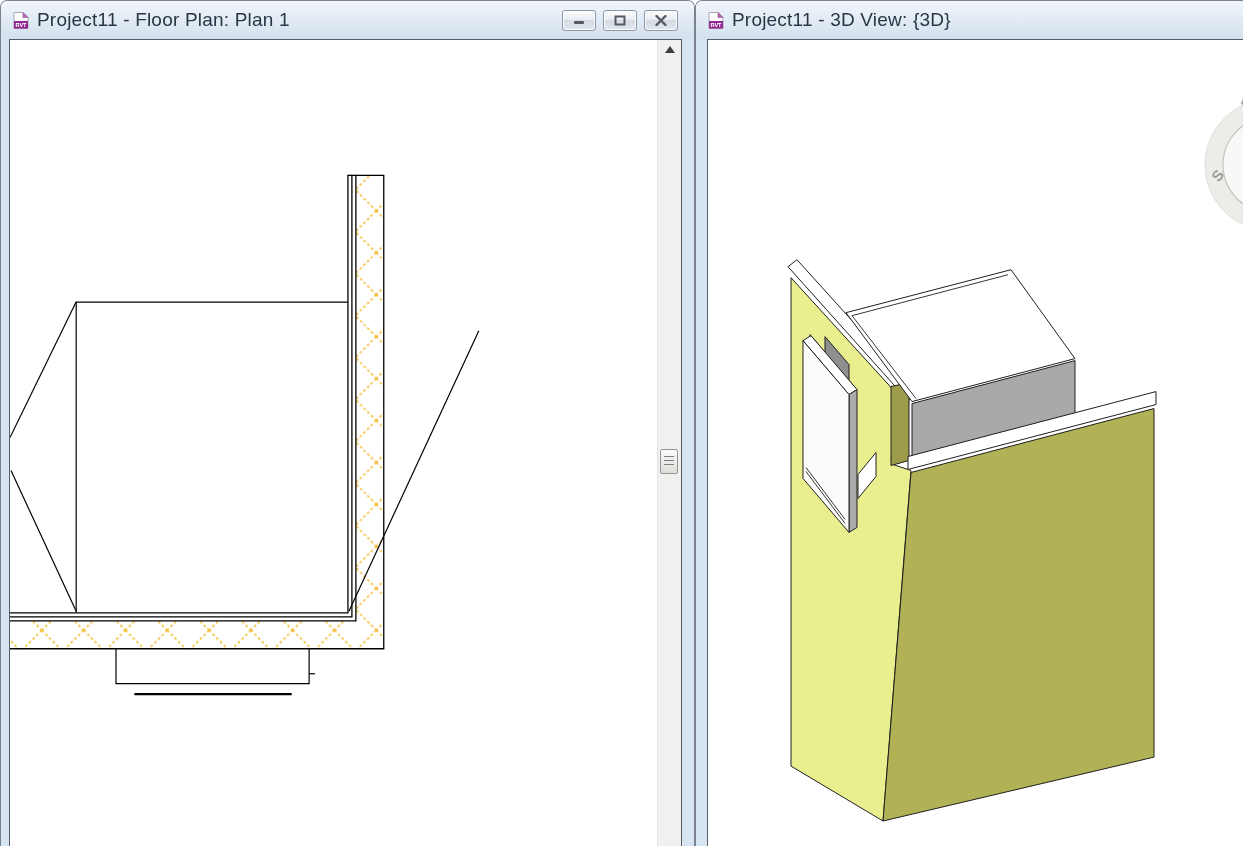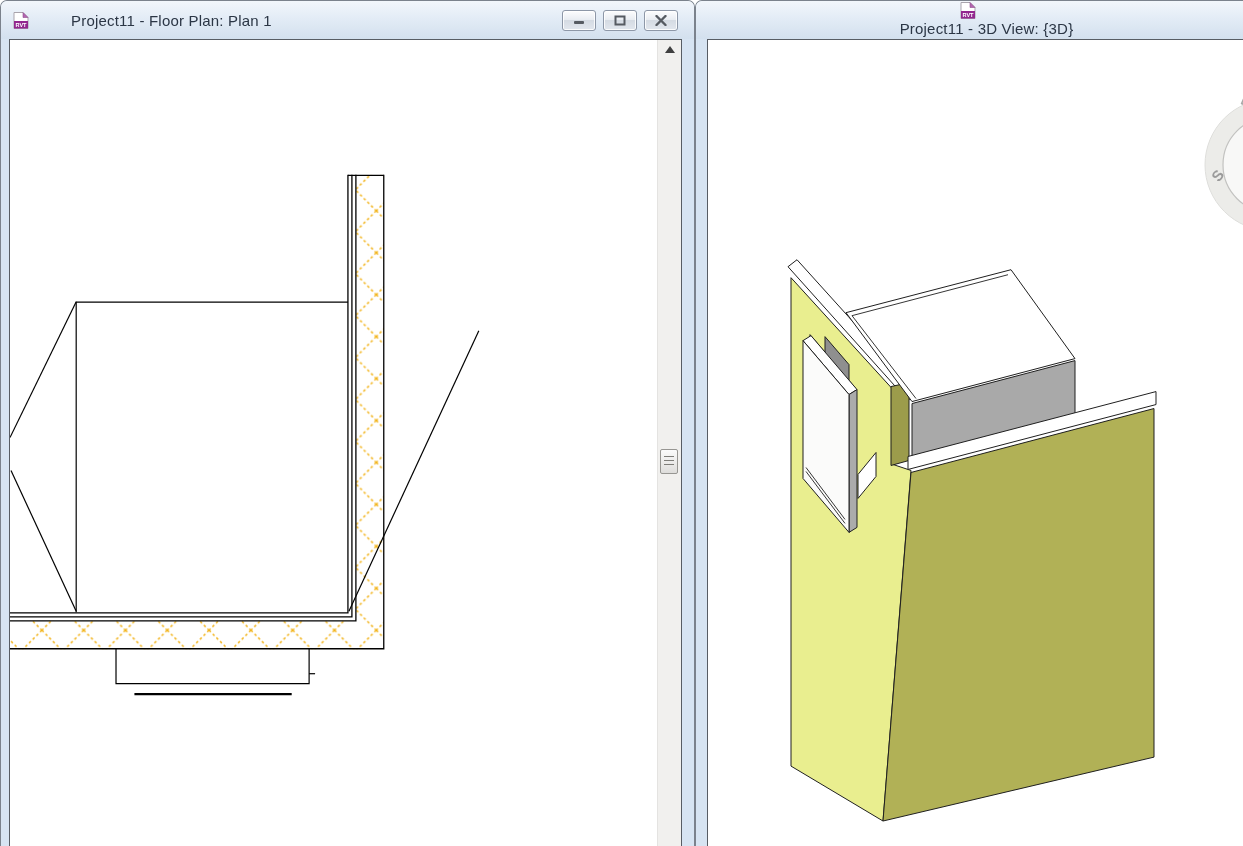--- a/index.html
+++ b/index.html
@@ -14,26 +14,25 @@
     border:1px solid #7b828c;border-bottom:none;
   }
   #win-left{left:0;width:695px;border-radius:7px 7px 0 0;}
   #win-right{left:695px;width:548px;border-right:none;border-radius:7px 0 0 0;}
   .titlebar{
     position:absolute;left:0;top:0;right:0;height:38px;
     background:linear-gradient(180deg,#f2f6fb 0%,#e3ecf6 45%,#d3e0ee 100%);
     border-radius:6px 6px 0 0;
     display:flex;align-items:center;padding:0 8px;box-sizing:border-box;
   }
-  #win-right .titlebar{border-radius:6px 0 0 0;flex-direction:column;}
+  #win-right .titlebar{border-radius:6px 0 0 0;}
   .title-icon{width:18px;height:19px;margin:0 7px 0 3px;flex:0 0 auto;}
   .title-text{
-    font-size:15px;color:#2b3645;white-space:nowrap;overflow:hidden;
+    font-size:19px;color:#2b3645;white-space:nowrap;overflow:hidden;
     letter-spacing:0.2px;
-    margin-left:34px;
   }
   .win-controls{margin-left:auto;display:flex;gap:7px;padding-right:8px;}
   .win-btn{
     width:34px;height:21px;box-sizing:border-box;
     background:linear-gradient(180deg,#fdfdfe 0%,#e9edf2 45%,#d5dbe3 50%,#e2e7ee 100%);
     border:1px solid #8d97a7;border-radius:3px;
     box-shadow:inset 0 0 0 1px rgba(255,255,255,.85);
     display:flex;align-items:center;justify-content:center;
     padding:0;cursor:default;
   }

